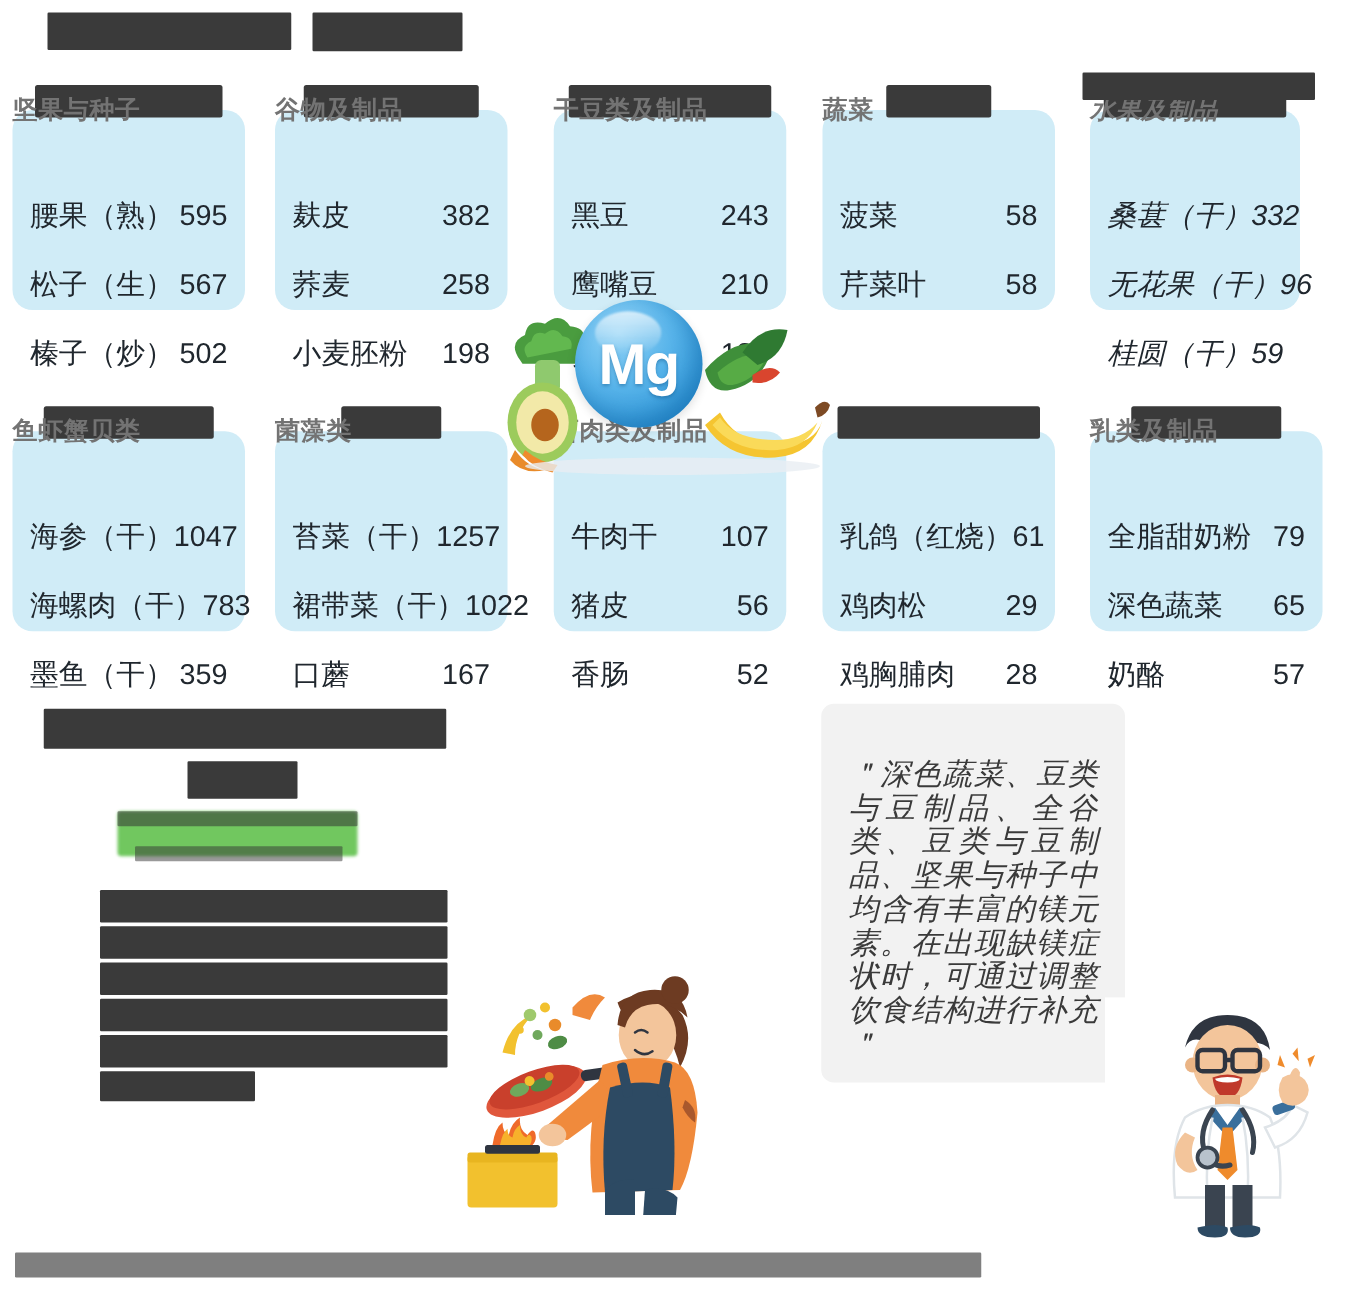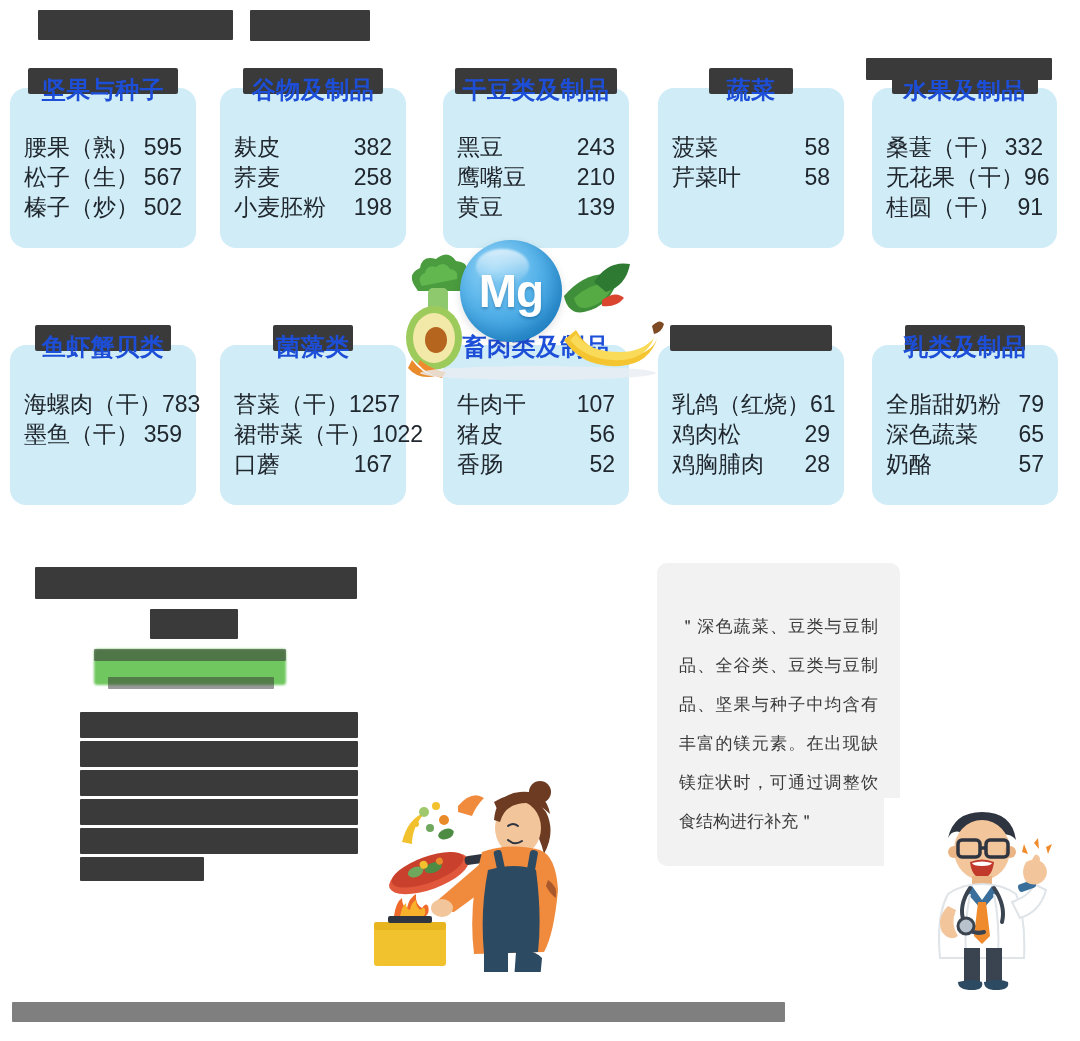--- a/index.html
+++ b/index.html
@@ -21,39 +21,38 @@
 
   
   .card{
     position:absolute;
     background:#d0ecf7;
     border-radius:16px;
     box-sizing:border-box;
   }
   .card .card-title{
     position:absolute;left:0;right:0;top:-14px;
-    text-align:center;
-    font-size:24px;font-weight:bold;color:#1d4ed8;
+    font-size:20px;font-weight:bold;color:#737373;
     letter-spacing:.5px;
     white-space:nowrap;
   }
   .card .title-redact{
     position:absolute;top:-20px;height:26px;
     background:#3a3a3a;border-radius:2px;
     left:50%;transform:translateX(-50%);
   }
   .rows{
     position:absolute;left:14px;right:14px;top:44px;
   }
   .row{
     display:flex;justify-content:space-between;align-items:baseline;
     font-size:23px;color:#20272e;line-height:30px;white-space:nowrap;
   }
   .row .nm{letter-spacing:0px;}
-  .row .vl{font-family:"Liberation Sans",sans-serif;font-weight:400;}
+  .row .vl{font-family:"Liberation Sans",sans-serif;font-weight:400;margin-top:25px;}
 
   
   #mg-art{position:absolute;left:398px;top:240px;width:290px;height:140px;}
   #mg-bubble{
     position:absolute;left:62px;top:0px;width:102px;height:102px;border-radius:50%;
     background:radial-gradient(circle at 34% 26%, #8fd2f6 0%, #58b4ea 42%, #2f96d8 78%, #2f8fd0 100%);
     box-shadow:inset -6px -8px 16px rgba(12,90,150,.35), 0 3px 8px rgba(0,0,0,.12);
     display:flex;align-items:center;justify-content:center;
   }
   #mg-bubble .gloss{
@@ -70,21 +69,21 @@
   #lower-left{position:absolute;left:22px;top:555px;width:370px;height:330px;}
 
   
   #quote-card{
     position:absolute;left:657px;top:563px;width:243px;height:303px;
     background:#f2f2f2;border-radius:10px;box-sizing:border-box;
     padding:44px 22px 0 22px;
   }
   #quote-text{
     font-family:"Liberation Serif","DejaVu Serif",serif;
-    font-size:17px;line-height:39px;color:#3a3a3a;
+    font-style:italic;font-size:24px;line-height:27px;color:#3a3a3a;
     text-align:justify;
   }
 
   
   #cook-illus{position:absolute;left:372px;top:772px;width:218px;height:200px;background:#ffffff;}
   #doc-illus{position:absolute;left:884px;top:798px;width:196px;height:196px;background:#ffffff;}
 
   
   #footer{position:absolute;left:0;top:995px;width:1080px;height:40px;}
 </style>
@@ -161,45 +160,49 @@
         <span class="nm">菠菜</span>
         <span class="vl">58</span>
       </div>
     <div class="row">
         <span class="nm">芹菜叶</span>
         <span class="vl">58</span>
       </div>
   </div>
 </div>
 
-<div class="card" style="left:872px;top:88px;width:185px;height:160px;">
+<div class="card" style="left:872px;top:88px;width:168px;height:160px;font-style:italic;">
   <div class="title-redact" style="width:146px;"></div>
   <div class="card-title">水果及制品</div>
   <div class="rows">
     <div class="row">
         <span class="nm">桑葚（干）</span>
         <span class="vl">332</span>
       </div>
     <div class="row">
         <span class="nm">无花果（干）</span>
         <span class="vl">96</span>
       </div>
     <div class="row">
         <span class="nm">桂圆（干）</span>
-        <span class="vl">91</span>
+        <span class="vl">59</span>
       </div>
   </div>
 </div>
 
 <div class="redact mid" style="left:866px;top:58px;width:186px;height:22px;"></div>
 
 <div class="card" style="left:10px;top:345px;width:186px;height:160px;">
   <div class="title-redact" style="width:136px;"></div>
   <div class="card-title">鱼虾蟹贝类</div>
   <div class="rows">
+    <div class="row">
+        <span class="nm">海参（干）</span>
+        <span class="vl">1047</span>
+      </div>
     <div class="row">
         <span class="nm">海螺肉（干）</span>
         <span class="vl">783</span>
       </div>
     <div class="row">
         <span class="nm">墨鱼（干）</span>
         <span class="vl">359</span>
       </div>
   </div>
 </div>

